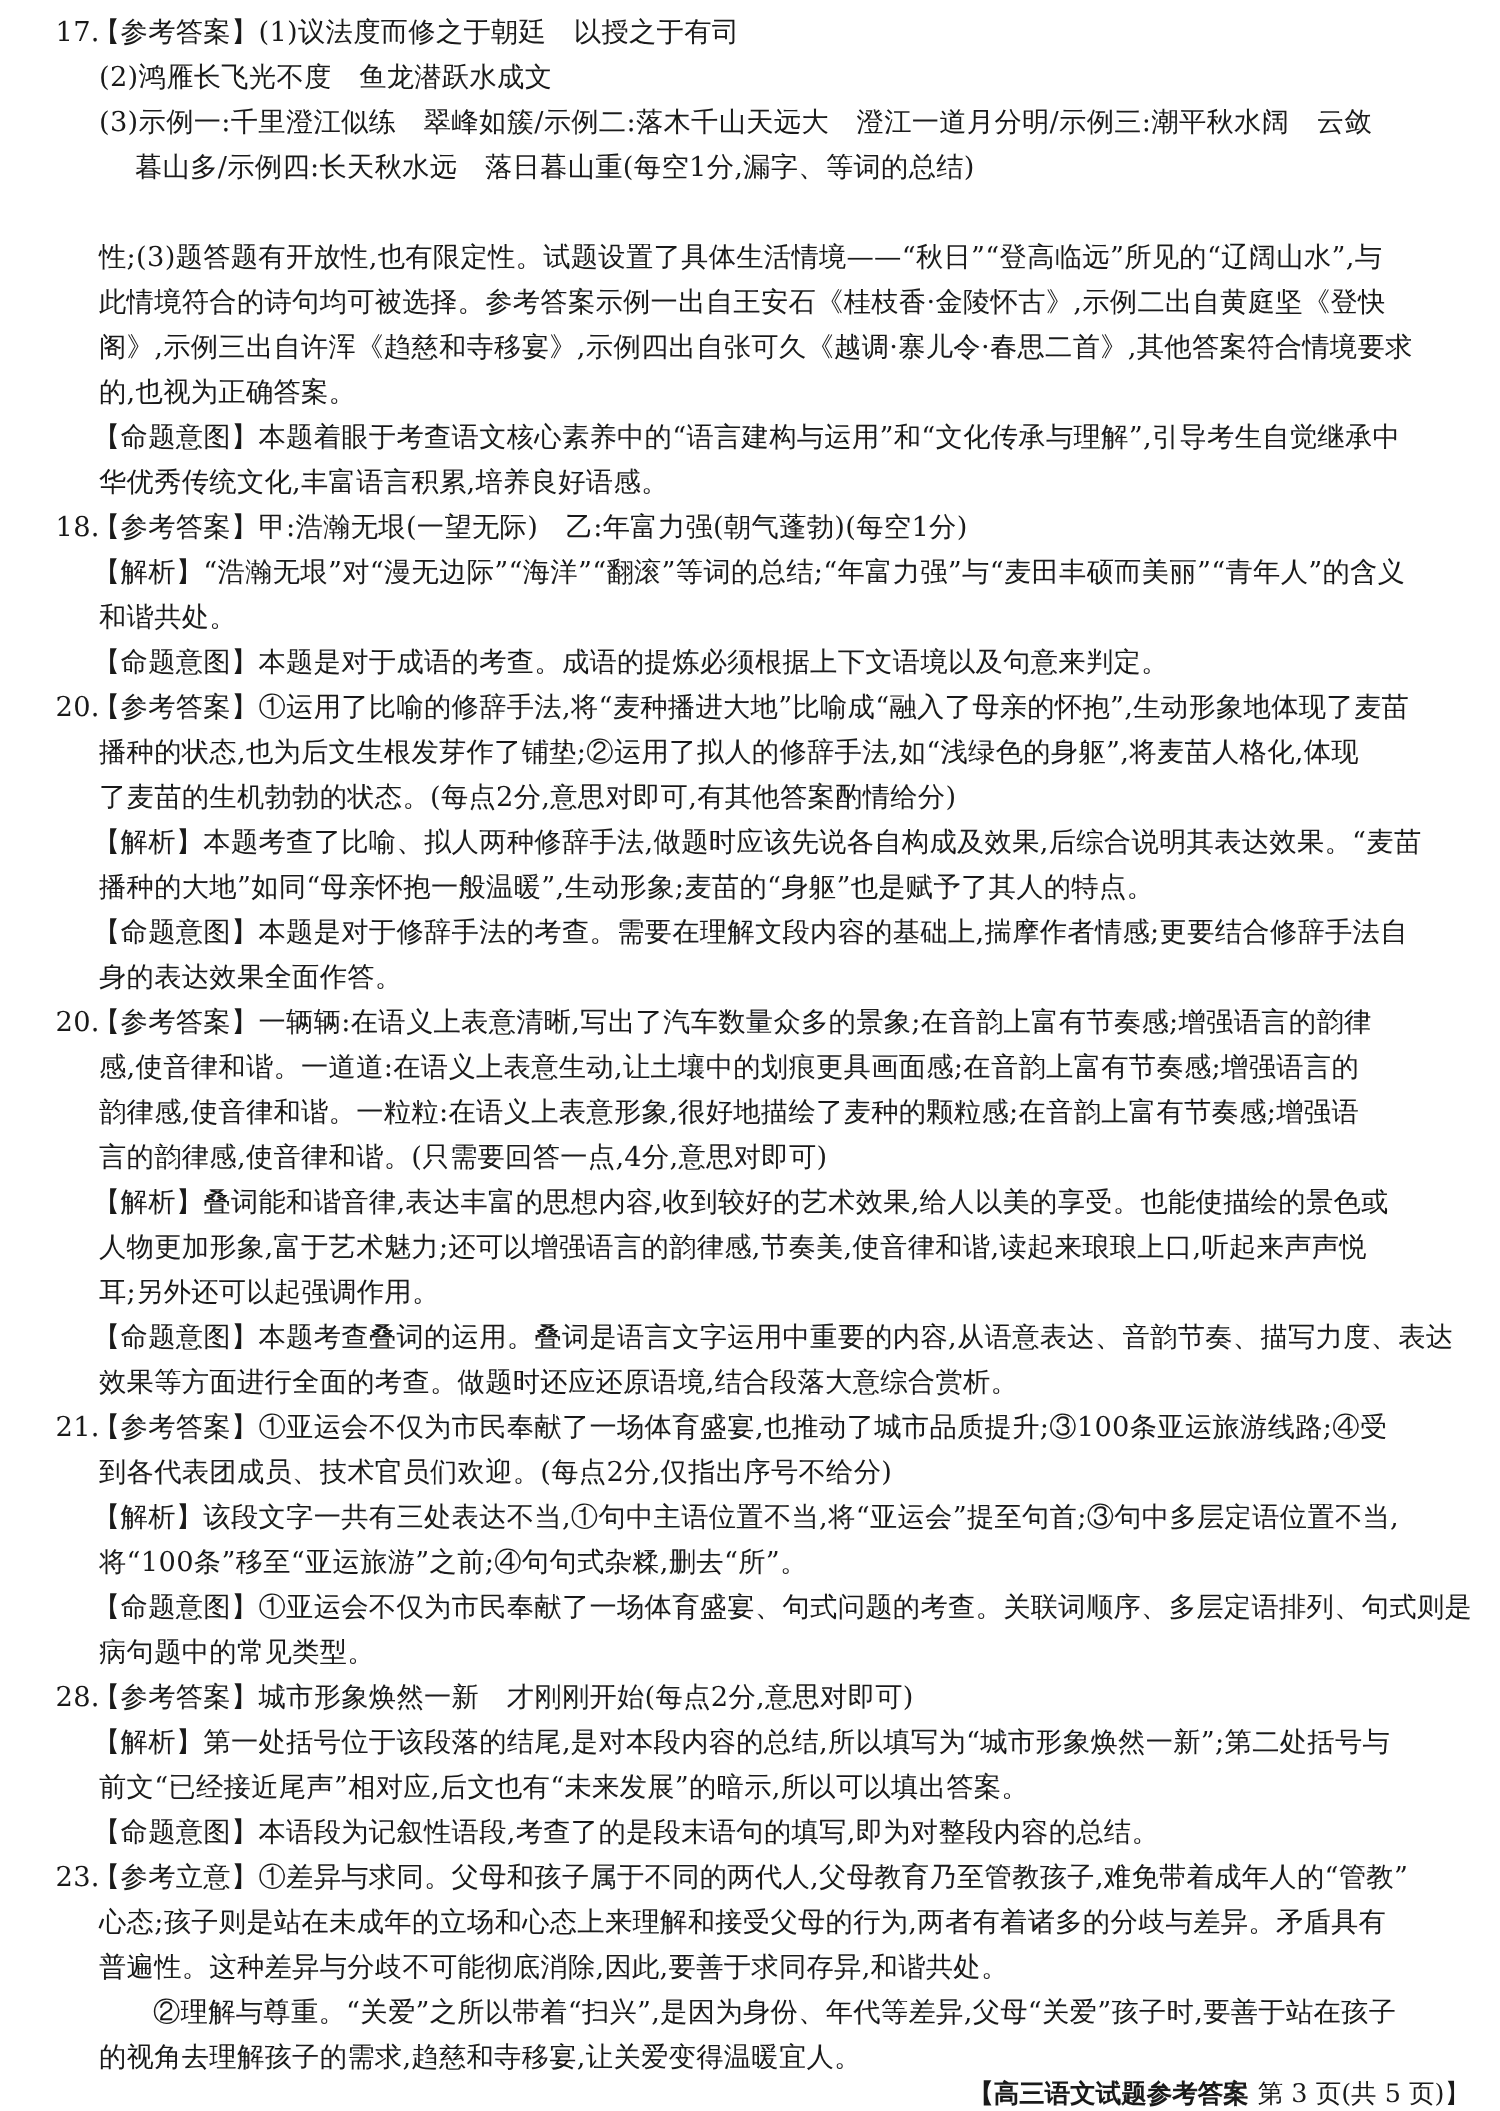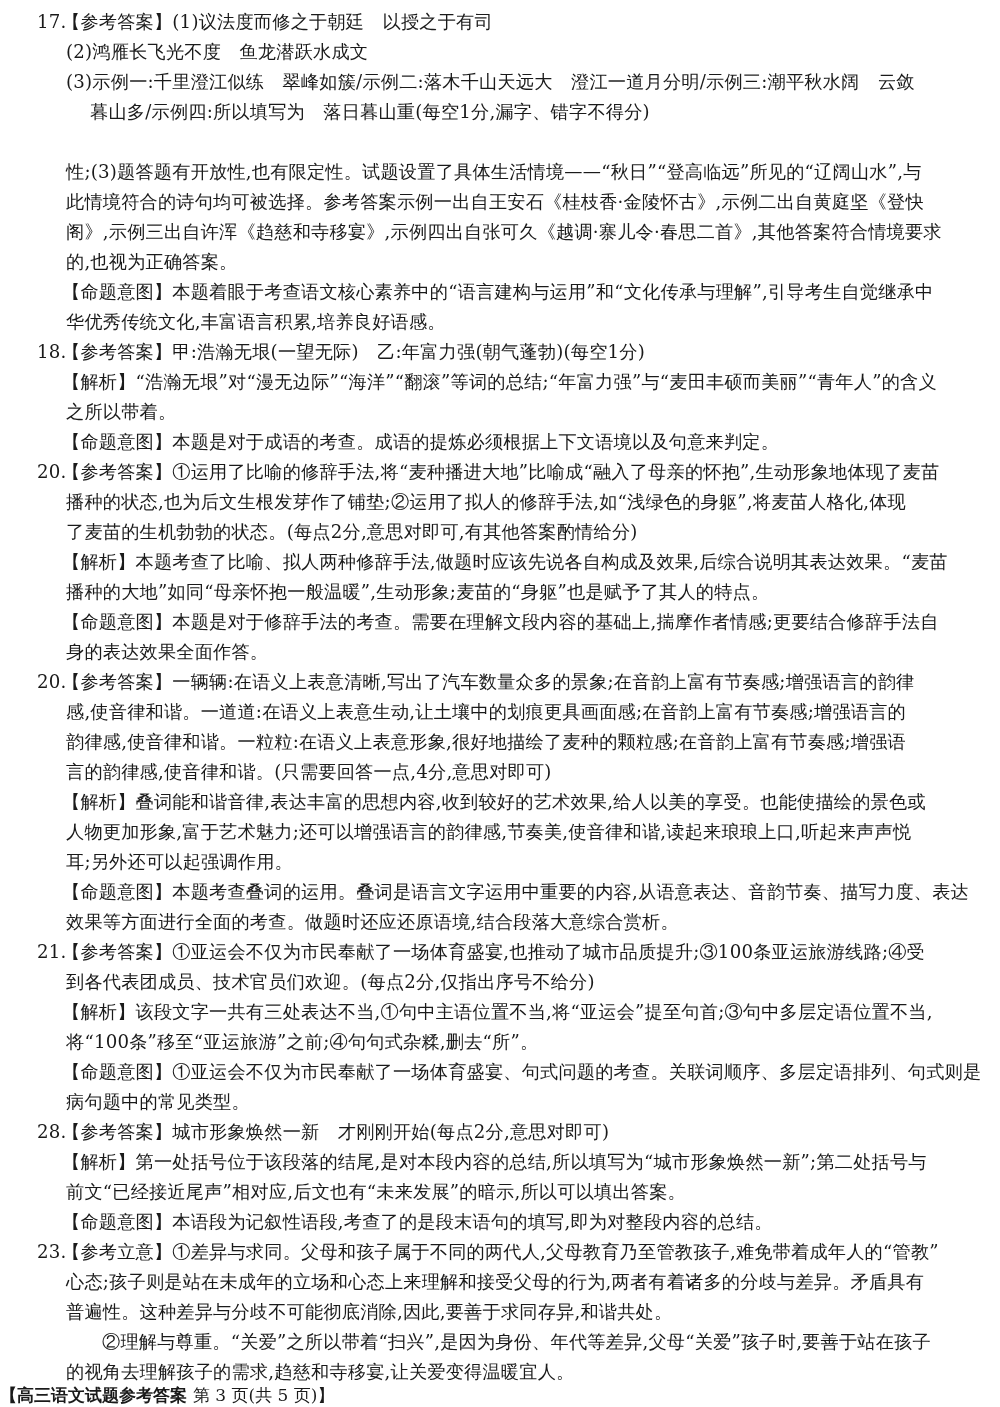--- a/index.html
+++ b/index.html
@@ -6,44 +6,44 @@
   body {
     width: 1000px; height: 1407px; position: relative; overflow: hidden;
     font-family: "DejaVu Serif", "Liberation Serif", serif;
     color: #1a1a1a;
   }
   .page { position: absolute; left: 0; top: 0; width: 1000px; height: 1407px; }
   .line {
     position: absolute; font-size: 18.2px; line-height: 24px; white-space: nowrap;
     letter-spacing: 0.2px;
   }
-  .footer { position: absolute; top: 1374px; left: 0; width: 980px; text-align: left; font-size: 17px; font-weight: bold; }
+  .footer { position: absolute; top: 1374px; left: 0; width: 980px; text-align: right; font-size: 17px; font-weight: bold; }
   .footer .plain { font-weight: normal; }
 </style>
 </head>
 <body>
 
 <div class="page">
 
   <div class="line" style="top:10px;left:37px">17.</div>
   <div class="line" style="top:10px;left:62px">【参考答案】(1)议法度而修之于朝廷　以授之于有司</div>
   <div class="line" style="top:40px;left:66px">(2)鸿雁长飞光不度　鱼龙潜跃水成文</div>
   <div class="line" style="top:70px;left:66px">(3)示例一:千里澄江似练　翠峰如簇/示例二:落木千山天远大　澄江一道月分明/示例三:潮平秋水阔　云敛</div>
-  <div class="line" style="top:100px;left:90px">暮山多/示例四:所以填写为　落日暮山重(每空1分,漏字、错字不得分)</div>
+  <div class="line" style="top:100px;left:90px">暮山多/示例四:长天秋水远　落日暮山重(每空1分,漏字、等词的总结)</div>
   <div class="line" style="top:160px;left:66px">性;(3)题答题有开放性,也有限定性。试题设置了具体生活情境——“秋日”“登高临远”所见的“辽阔山水”,与</div>
   <div class="line" style="top:220px;left:66px">阁》,示例三出自许浑《趋慈和寺移宴》,示例四出自张可久《越调·寨儿令·春思二首》,其他答案符合情境要求</div>
   <div class="line" style="top:190px;left:66px">此情境符合的诗句均可被选择。参考答案示例一出自王安石《桂枝香·金陵怀古》,示例二出自黄庭坚《登快</div>
   <div class="line" style="top:250px;left:66px">的,也视为正确答案。</div>
   <div class="line" style="top:280px;left:62px">【命题意图】本题着眼于考查语文核心素养中的“语言建构与运用”和“文化传承与理解”,引导考生自觉继承中</div>
   <div class="line" style="top:310px;left:66px">华优秀传统文化,丰富语言积累,培养良好语感。</div>
 
   <div class="line" style="top:340px;left:37px">18.</div>
   <div class="line" style="top:340px;left:62px">【参考答案】甲:浩瀚无垠(一望无际)　乙:年富力强(朝气蓬勃)(每空1分)</div>
   <div class="line" style="top:370px;left:62px">【解析】“浩瀚无垠”对“漫无边际”“海洋”“翻滚”等词的总结;“年富力强”与“麦田丰硕而美丽”“青年人”的含义</div>
-  <div class="line" style="top:400px;left:66px">之所以带着。</div>
+  <div class="line" style="top:400px;left:66px">和谐共处。</div>
   <div class="line" style="top:430px;left:62px">【命题意图】本题是对于成语的考查。成语的提炼必须根据上下文语境以及句意来判定。</div>
 
   <div class="line" style="top:460px;left:37px">20.</div>
   <div class="line" style="top:460px;left:62px">【参考答案】①运用了比喻的修辞手法,将“麦种播进大地”比喻成“融入了母亲的怀抱”,生动形象地体现了麦苗</div>
   <div class="line" style="top:490px;left:66px">播种的状态,也为后文生根发芽作了铺垫;②运用了拟人的修辞手法,如“浅绿色的身躯”,将麦苗人格化,体现</div>
   <div class="line" style="top:520px;left:66px">了麦苗的生机勃勃的状态。(每点2分,意思对即可,有其他答案酌情给分)</div>
   <div class="line" style="top:550px;left:62px">【解析】本题考查了比喻、拟人两种修辞手法,做题时应该先说各自构成及效果,后综合说明其表达效果。“麦苗</div>
   <div class="line" style="top:580px;left:66px">播种的大地”如同“母亲怀抱一般温暖”,生动形象;麦苗的“身躯”也是赋予了其人的特点。</div>
   <div class="line" style="top:610px;left:62px">【命题意图】本题是对于修辞手法的考查。需要在理解文段内容的基础上,揣摩作者情感;更要结合修辞手法自</div>
   <div class="line" style="top:640px;left:66px">身的表达效果全面作答。</div>

